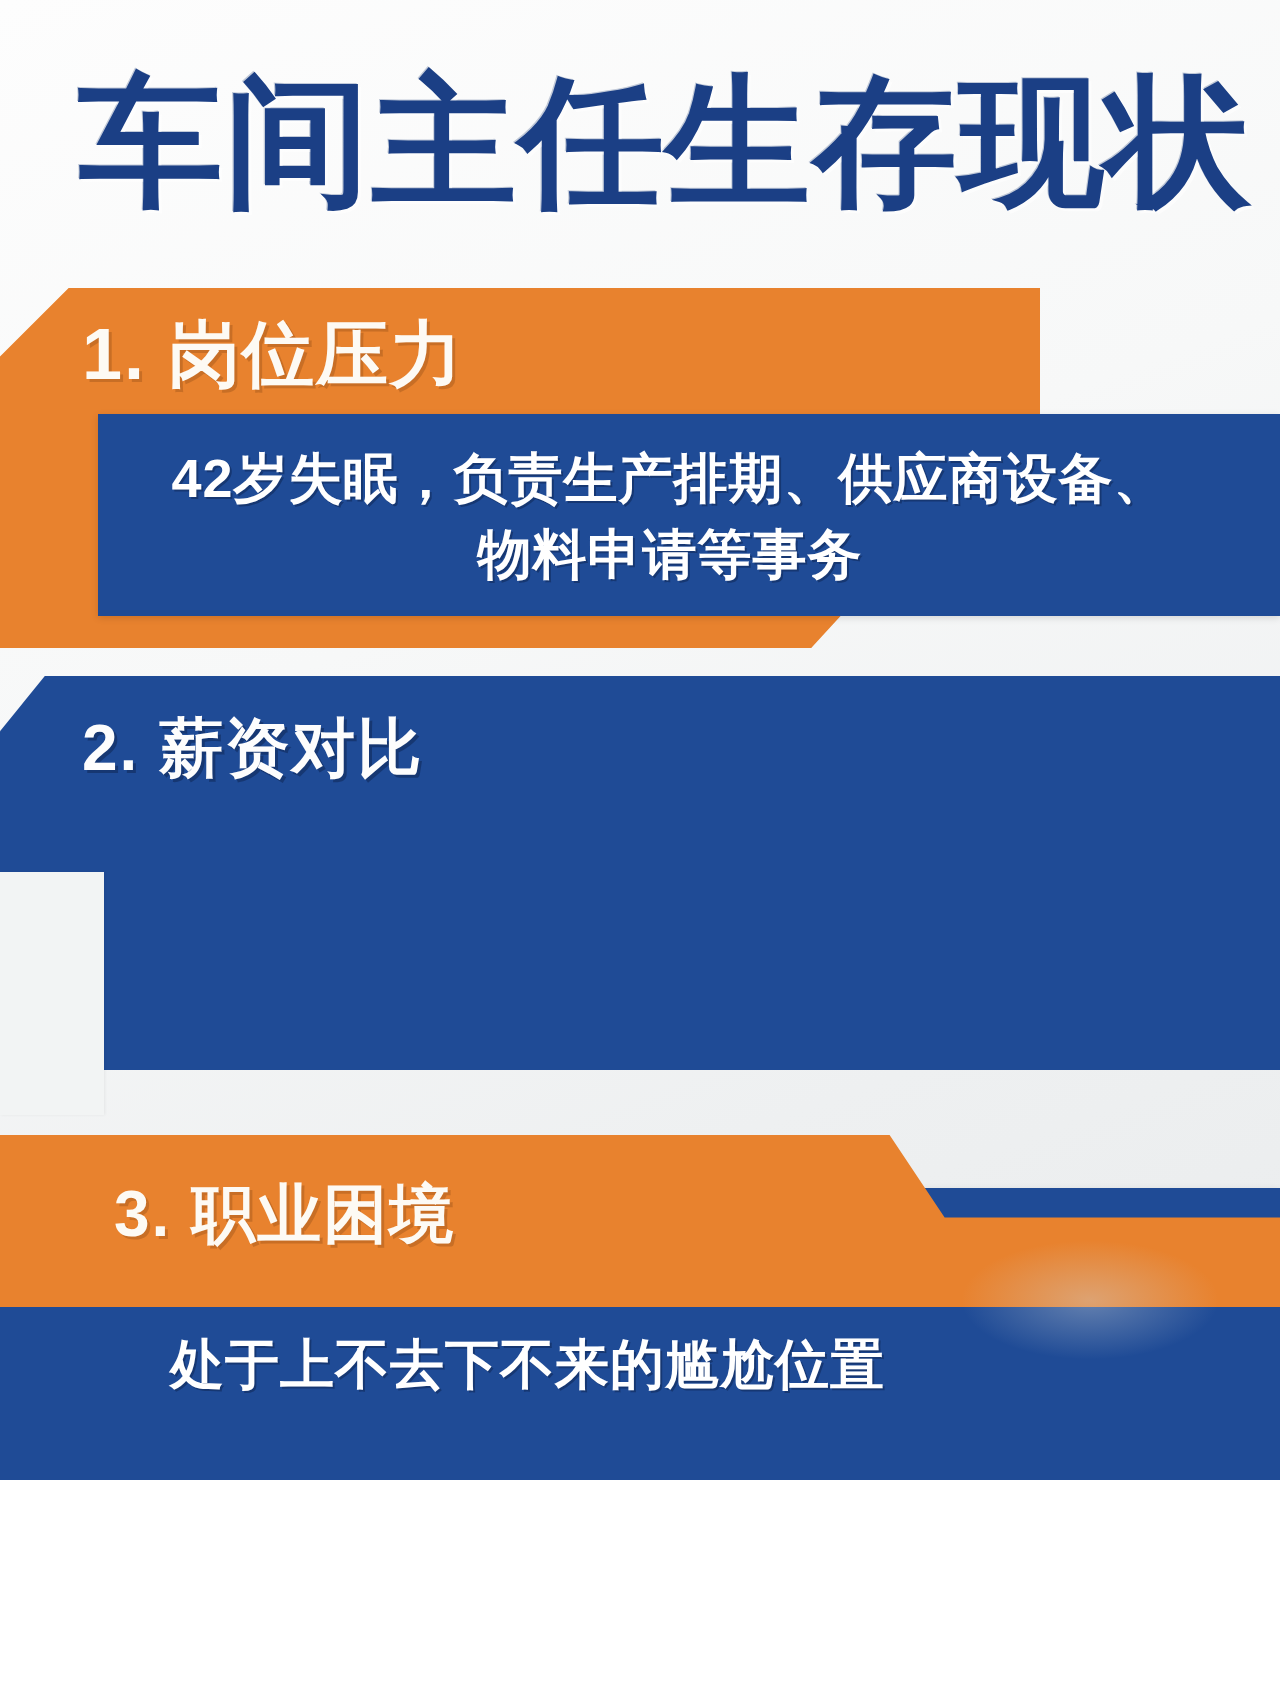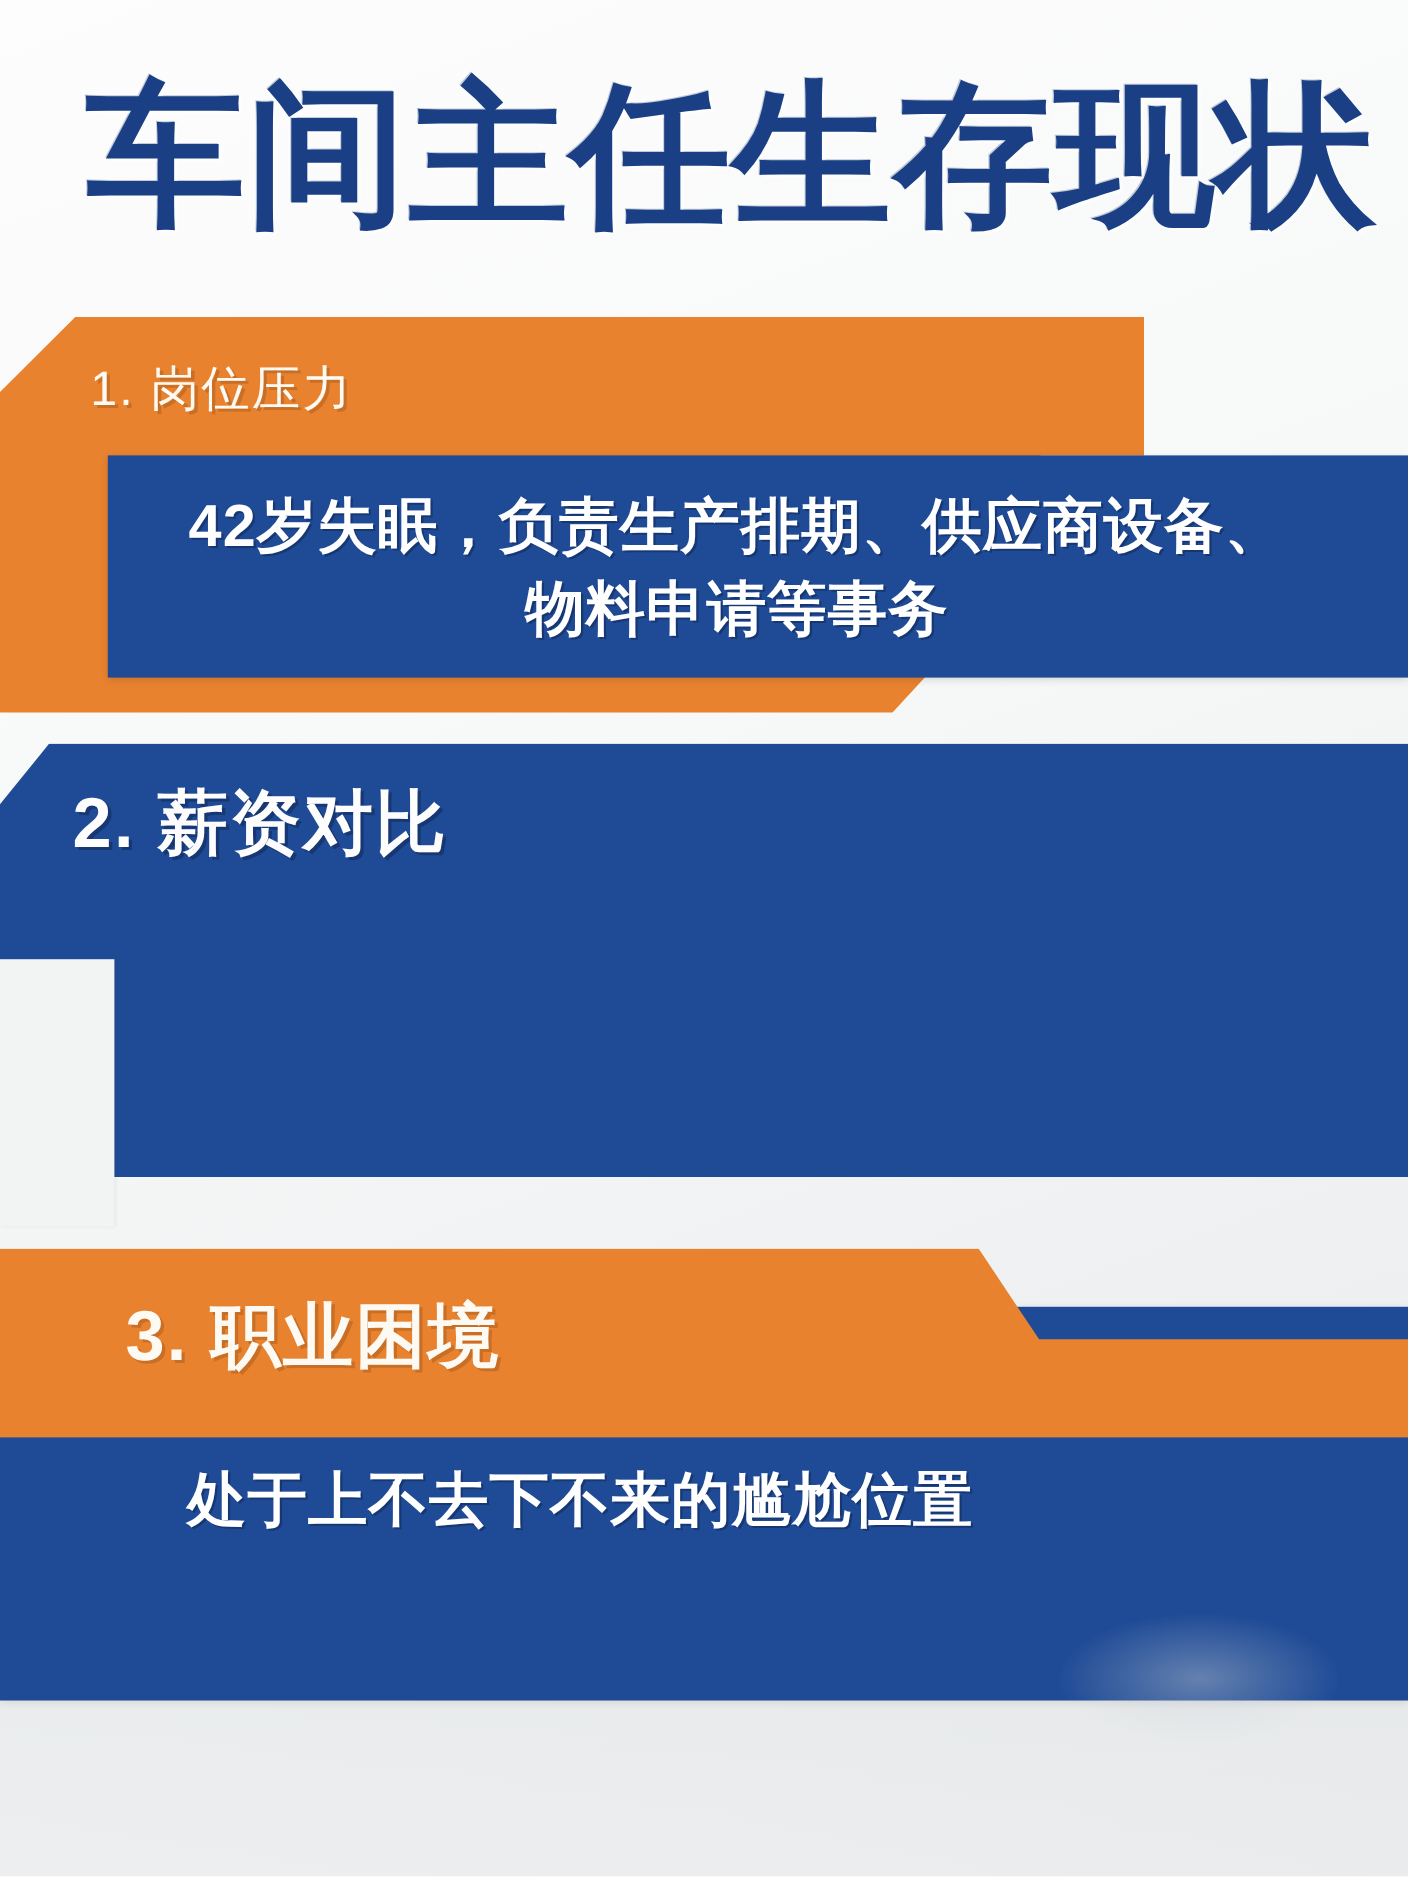--- a/index.html
+++ b/index.html
@@ -11,21 +11,21 @@
     height: 1706px;
     background: #ffffff;
     font-family: "Liberation Sans", "DejaVu Sans", sans-serif;
     overflow: hidden;
   }
 
   
   .poster {
     position: relative;
     width: 1280px;
-    height: 1706px;
+    height: 1480px;
     background:
       linear-gradient(160deg, #fdfdfd 0%, #f7f8f8 40%, #eef0f1 72%, #e9ebec 100%);
     overflow: hidden;
   }
 
   
   .title {
     position: absolute;
     left: 78px;
     top: 52px;
@@ -66,23 +66,23 @@
       78% 100%,
       0% 100%
     );
     box-shadow: 0 2px 6px rgba(0,0,0,0.08);
   }
   .s1-title {
     position: absolute;
     left: 82px;
     top: 318px;
     color: #fdfaf4;
-    font-size: 44px;
+    font-size: 72px;
     line-height: 72px;
-    font-weight: 400;
+    font-weight: 700;
     letter-spacing: 2px;
     white-space: nowrap;
     text-shadow: 3px 3px 0 rgba(120,60,15,0.28);
   }
   .s1-blue {
     left: 98px;
     top: 414px;
     width: 1182px;
     height: 202px;
     background: #1f4b96;
@@ -121,21 +121,21 @@
   .s2-notch {
     left: 0;
     top: 872px;
     width: 104px;
     height: 243px;
     background: #f2f4f4;
     box-shadow: 1px 0 3px rgba(0,0,0,0.06);
   }
   .s2-title {
     position: absolute;
-    left: 66px;
+    left: 82px;
     top: 712px;
     color: #fdfdfd;
     font-size: 64px;
     line-height: 72px;
     font-weight: 900;
     letter-spacing: 2px;
     white-space: nowrap;
     text-shadow: 3px 3px 0 rgba(10,30,70,0.45);
   }
   .s2-body {

